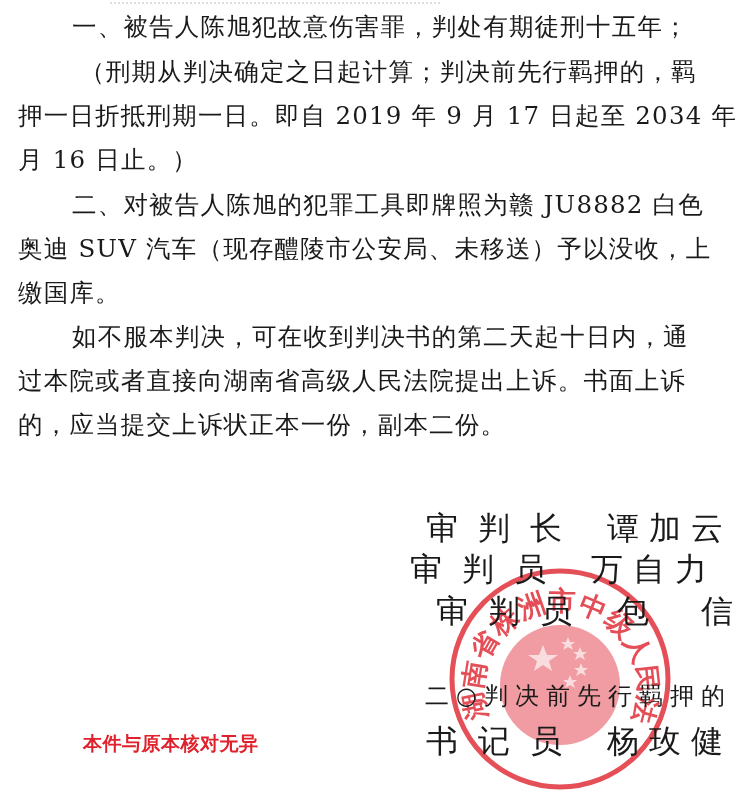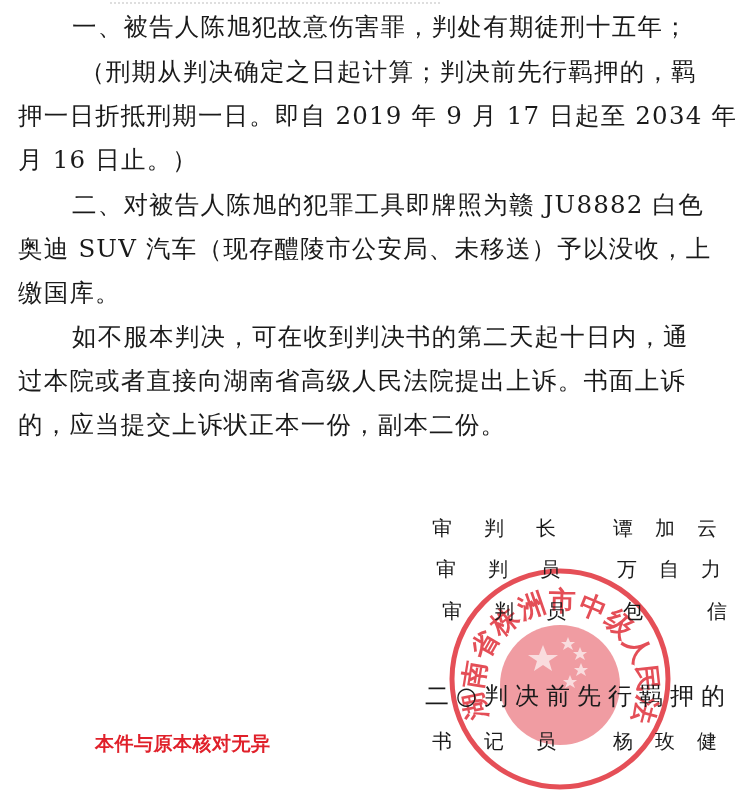--- a/index.html
+++ b/index.html
@@ -4,28 +4,28 @@
 <style>
   html, body { margin: 0; padding: 0; background: #ffffff; }
   body { width: 738px; height: 801px; position: relative; overflow: hidden;
          font-family: "DejaVu Serif", "Liberation Serif", serif; color: #1a1a1a; }
   .top-fragment { position: absolute; left: 110px; top: -6px; width: 330px; height: 8px;
                   border-bottom: 2px dotted #c9c9c9; opacity: .6; }
   .line { position: absolute; left: 0; width: 738px; font-size: 24.5px; line-height: 30px;
           white-space: nowrap; letter-spacing: 1.2px; }
   .indent { padding-left: 72px; }
   .flush { padding-left: 18px; }
-  .sig { position: absolute; font-size: 20px; line-height: 30px; white-space: nowrap; }
+  .sig { position: absolute; font-size: 32px; line-height: 30px; white-space: nowrap; }
   .sig span { display: inline-block; text-align: center; }
   .sig .t { width: 52px; }
   .sig .n { width: 42px; }
   .sig .gap { width: 30px; }
   .certify { position: absolute; left: 83px; top: 731px; color: #e0202a;
              font-family: "DejaVu Sans", "Liberation Sans", sans-serif; font-weight: bold;
-             font-size: 19px; letter-spacing: .5px; margin-left: 12px; }
+             font-size: 19px; letter-spacing: .5px; }
   .seal { position: absolute; left: 448px; top: 567px; width: 225px; height: 225px;
           pointer-events: none; }
   .date { position: absolute; left: 425px; top: 681px; font-size: 24px; line-height: 30px;
           letter-spacing: 7px; white-space: nowrap; }
 </style>
 </head>
 <body>
 
 <div class="top-fragment"></div>
 
@@ -57,21 +57,21 @@
     <polygon points="122,108 124,113 129,113 125,116 127,121 122,118 117,121 119,116 115,113 120,113"></polygon>
   </g>
   <text font-family="DejaVu Sans, sans-serif" font-size="27" font-weight="bold" fill="#e0303a" opacity=".85" letter-spacing="1">
     <textPath href="#sealArc">湖南省株洲市中级人民法院</textPath>
   </text>
 </svg>
 
 <div class="sig" style="left:416px; top:513px">
   <span class="t">审</span><span class="t">判</span><span class="t">长</span><span class="gap"></span><span class="n">谭</span><span class="n">加</span><span class="n">云</span>
 </div>
-<div class="sig" style="left:420px; top:554px">
+<div class="sig" style="left:400px; top:554px">
   <span class="t">审</span><span class="t">判</span><span class="t">员</span><span class="gap"></span><span class="n">万</span><span class="n">自</span><span class="n">力</span>
 </div>
 <div class="sig" style="left:426px; top:596px">
   <span class="t">审</span><span class="t">判</span><span class="t">员</span><span class="gap"></span><span class="n">包</span><span class="n"></span><span class="n">信</span>
 </div>
 
 <div class="date">二○判决前先行羁押的</div>
 
 <div class="certify">本件与原本核对无异</div>
 

